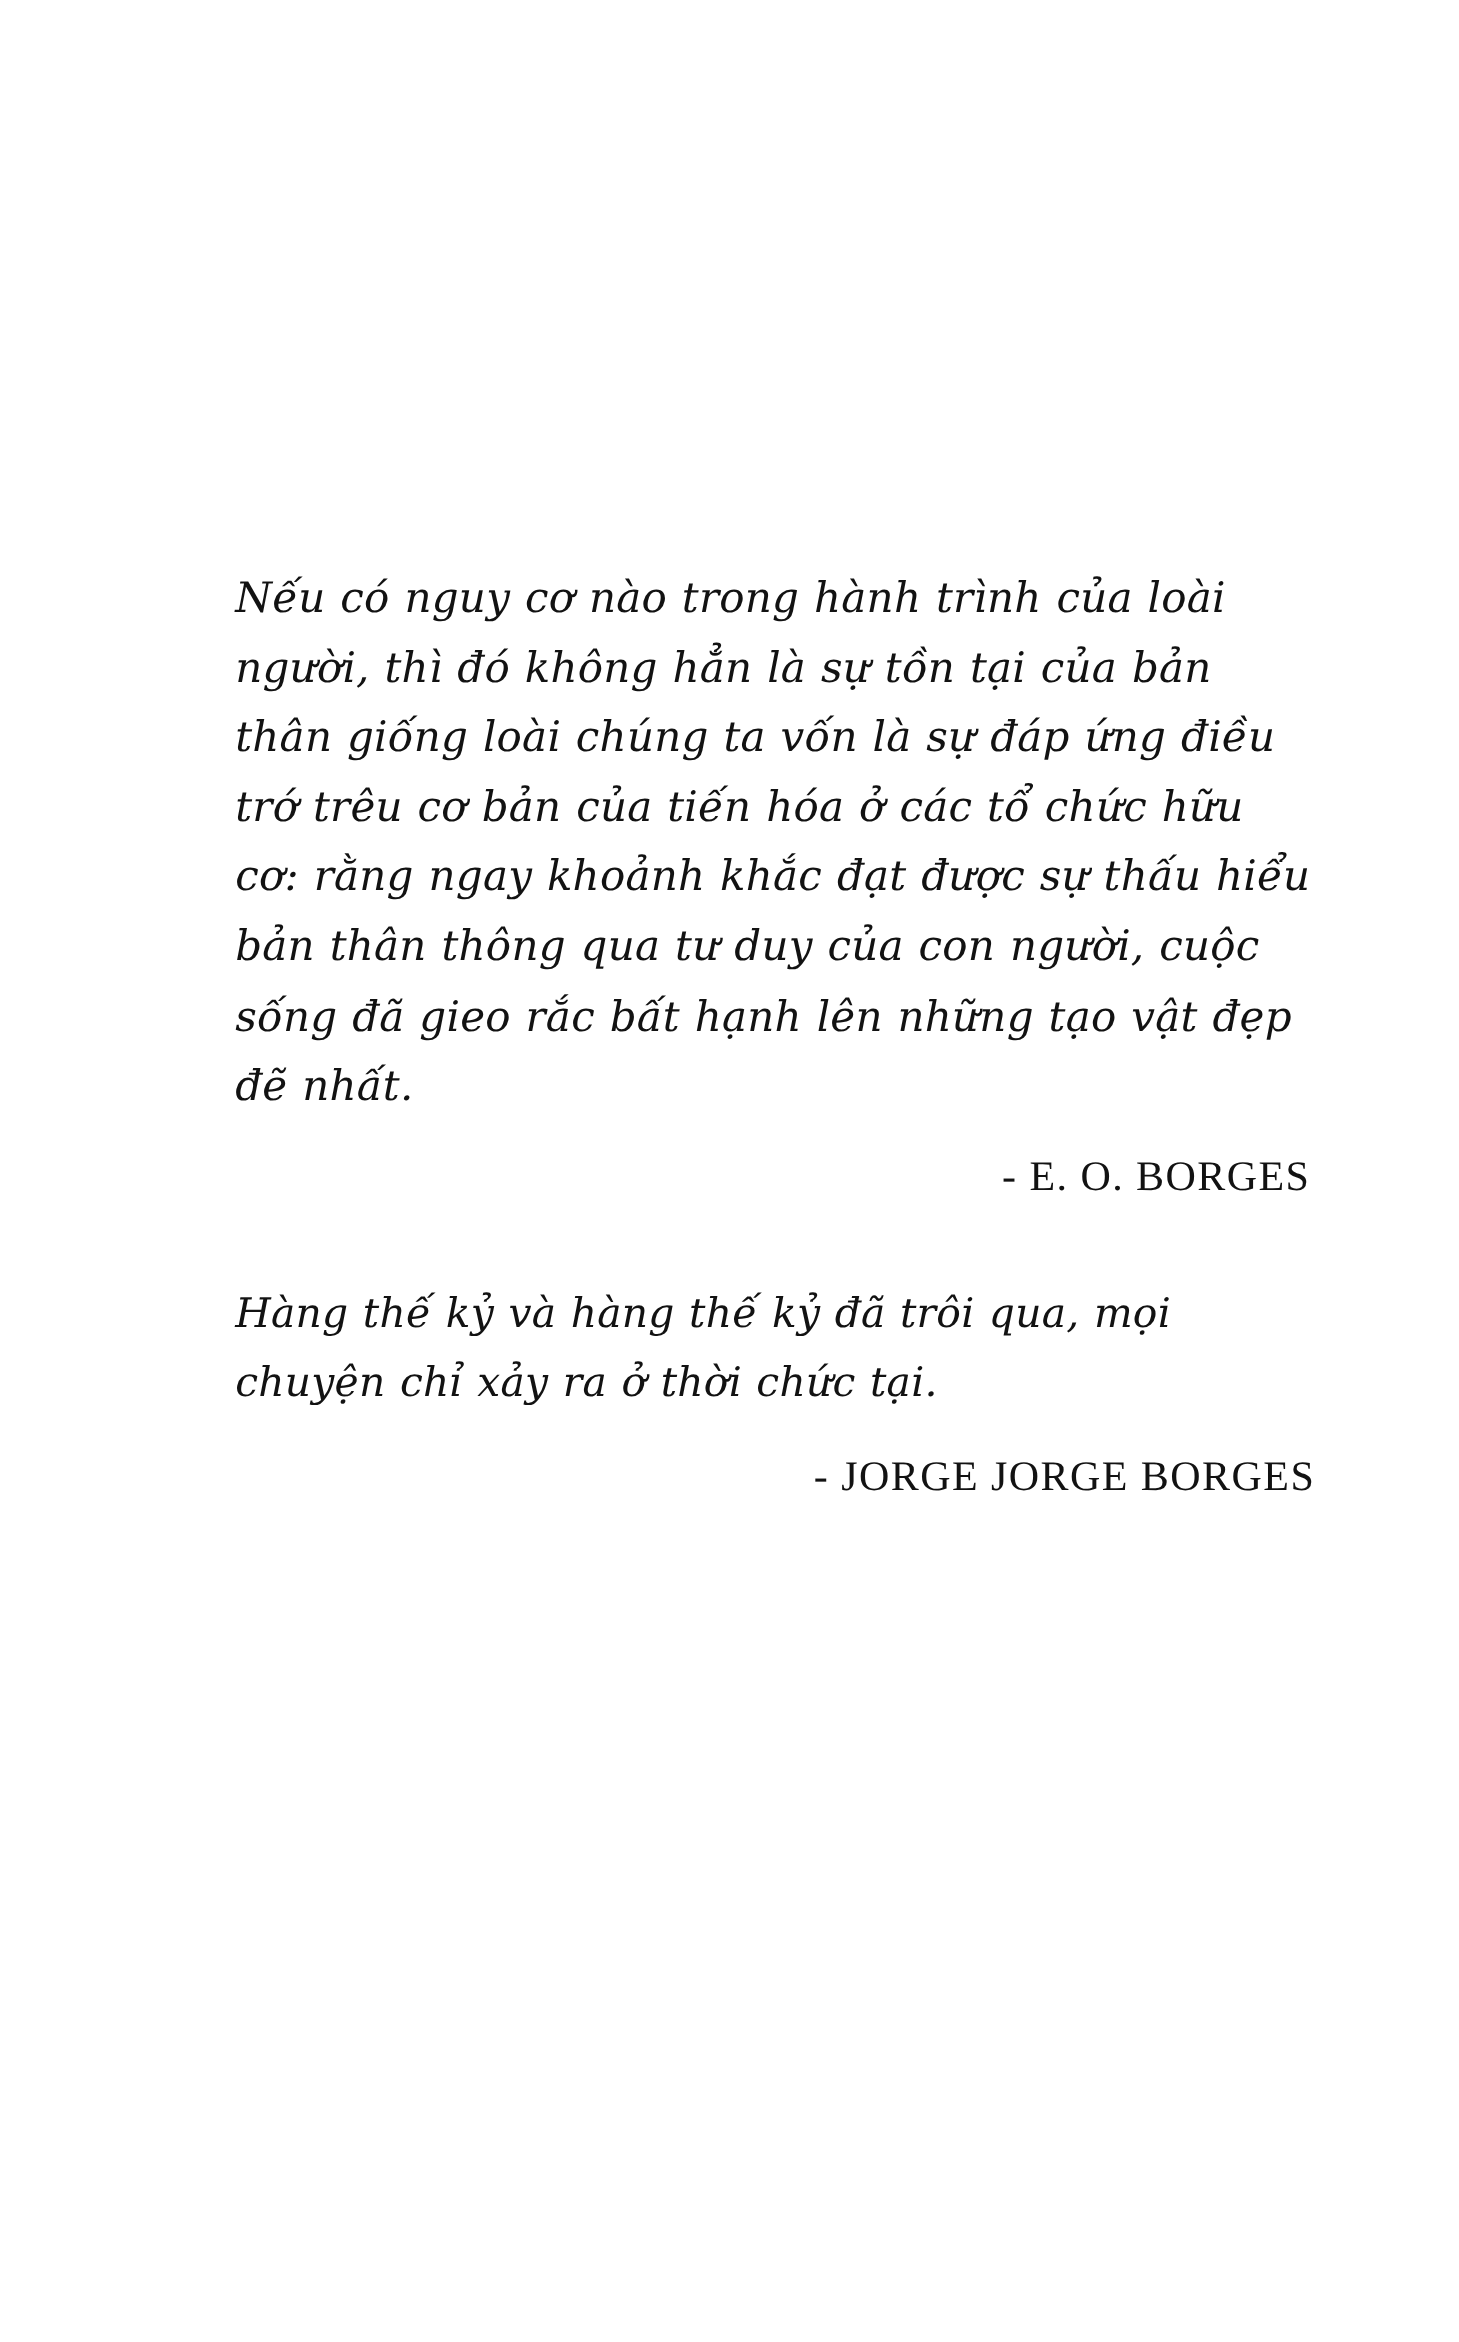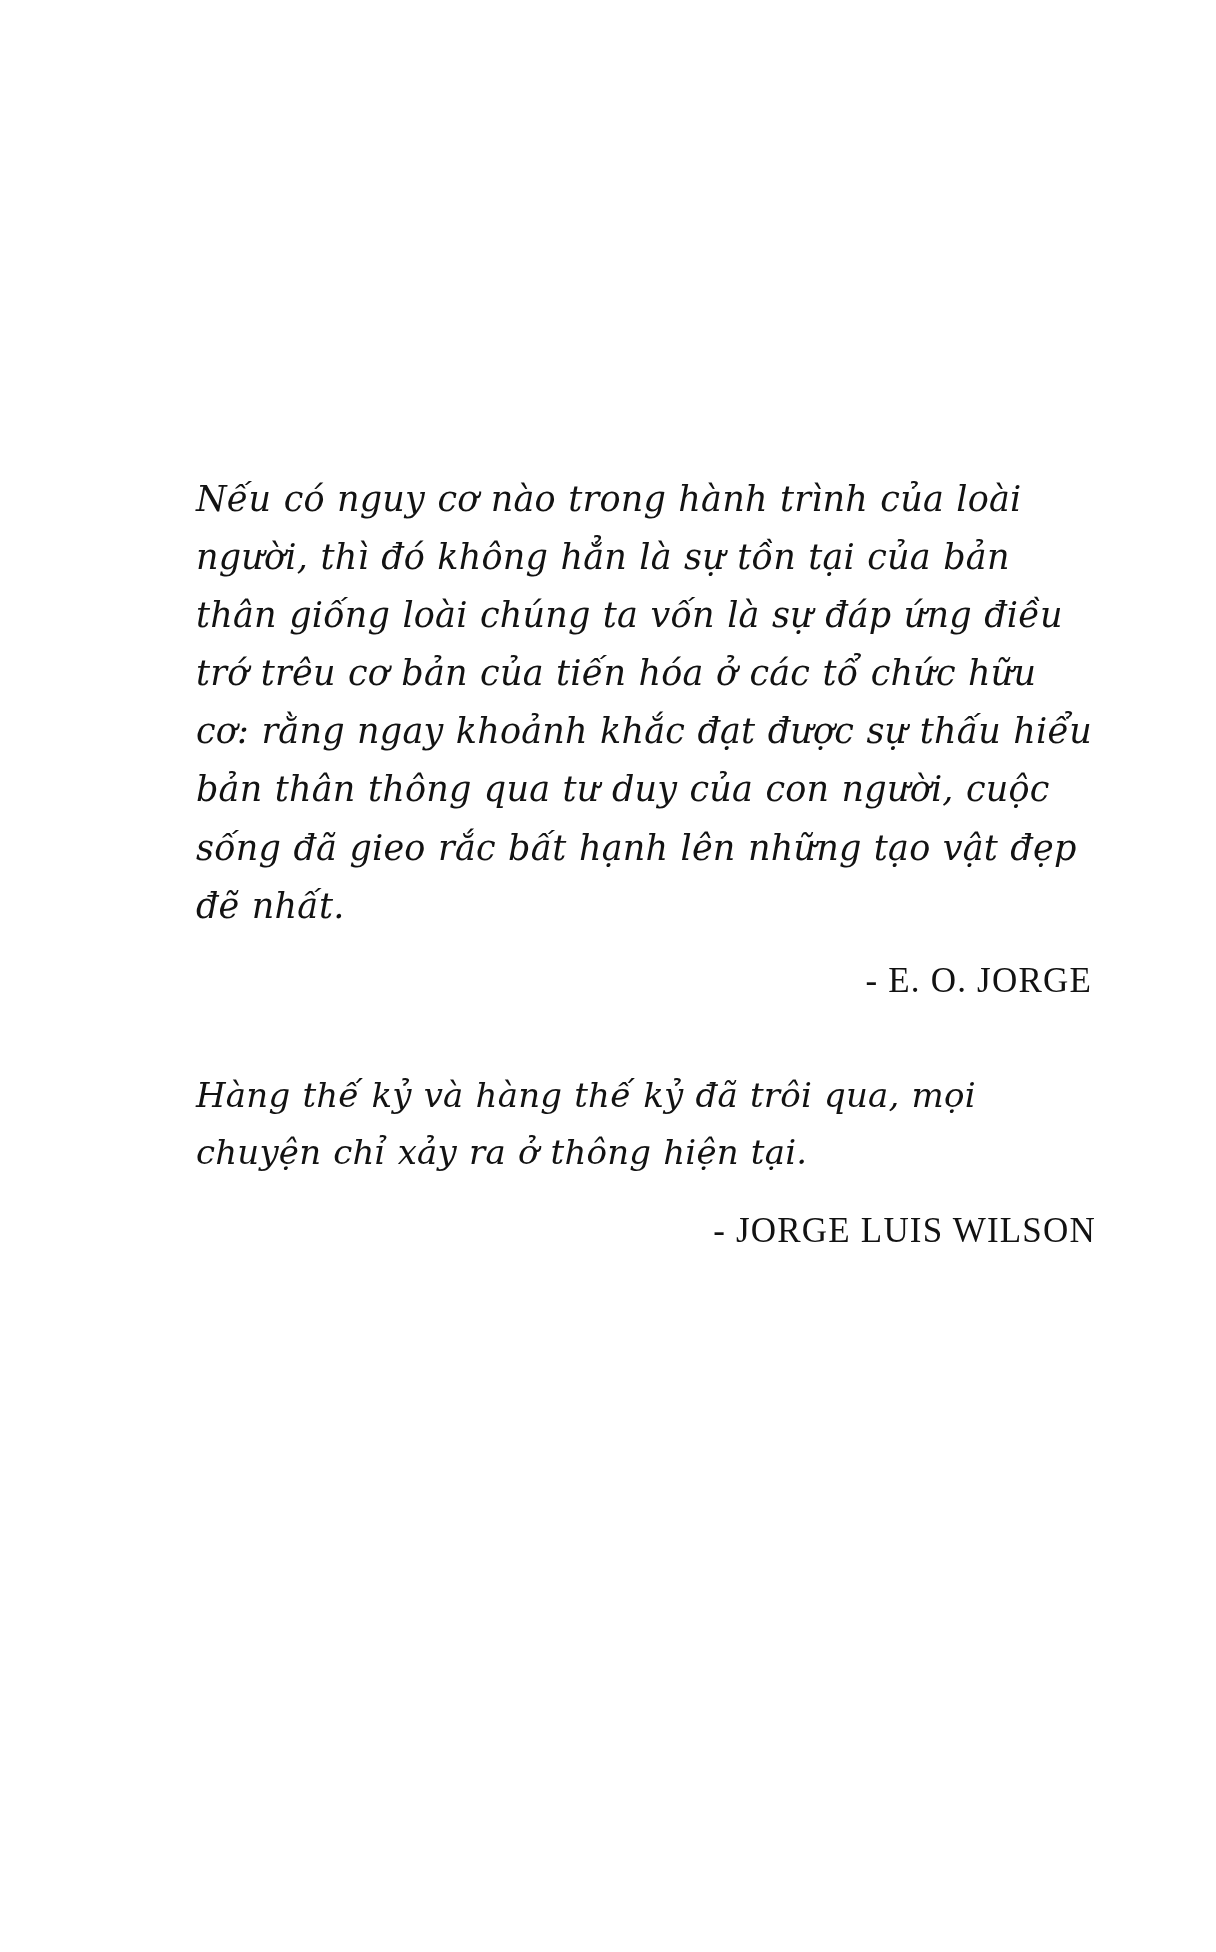--- a/index.html
+++ b/index.html
@@ -74,22 +74,22 @@
   }
 </style>
 </head>
 <body>
 
 <div class="page">
   <div class="content">
 
     <div class="quote-block first">
       <p class="quote-text">Nếu có nguy cơ nào trong hành trình của loài người, thì đó không hẳn là sự tồn tại của bản thân giống loài chúng ta vốn là sự đáp ứng điều trớ trêu cơ bản của tiến hóa ở các tổ chức hữu cơ: rằng ngay khoảnh khắc đạt được sự thấu hiểu bản thân thông qua tư duy của con người, cuộc sống đã gieo rắc bất hạnh lên những tạo vật đẹp đẽ nhất.</p>
-      <p class="attribution">- E. O. JORGE</p>
+      <p class="attribution">- E. O. BORGES</p>
     </div>
 
     <div class="quote-block second">
-      <p class="quote-text">Hàng thế kỷ và hàng thế kỷ đã trôi qua, mọi chuyện chỉ xảy ra ở thông hiện tại.</p>
-      <p class="attribution">- JORGE LUIS WILSON</p>
+      <p class="quote-text">Hàng thế kỷ và hàng thế kỷ đã trôi qua, mọi chuyện chỉ xảy ra ở thời chức tại.</p>
+      <p class="attribution">- JORGE JORGE BORGES</p>
     </div>
 
   </div>
 </div>
 
 </body></html>

